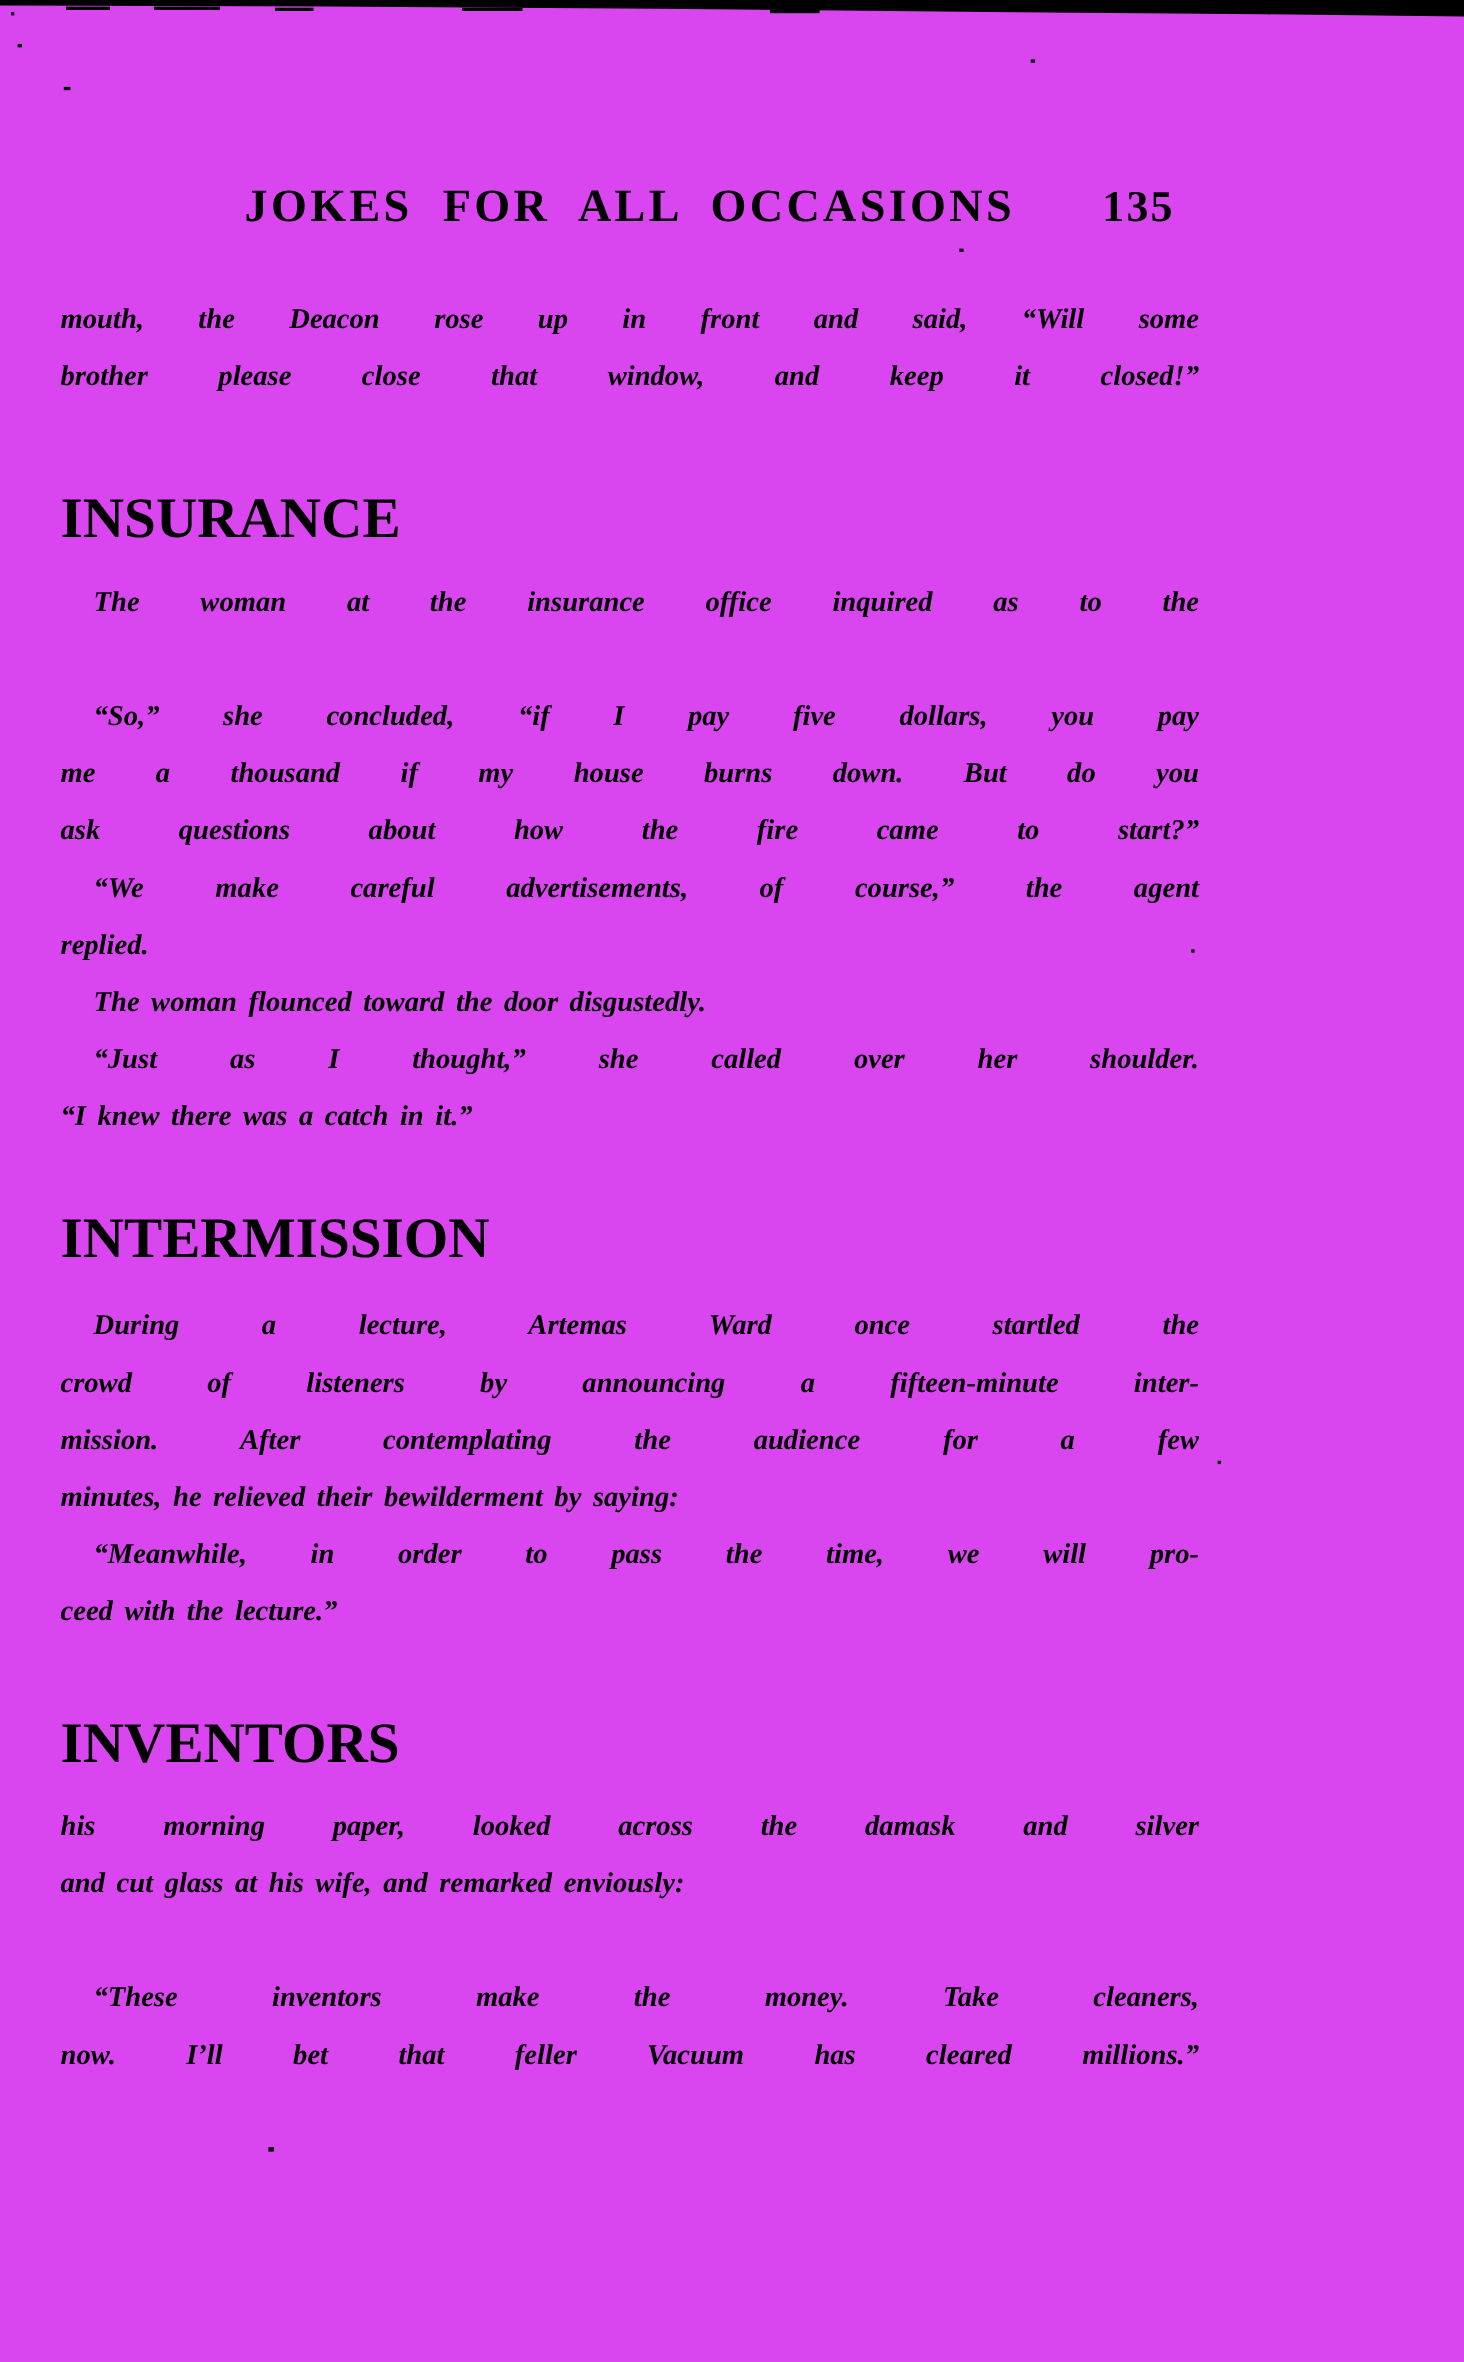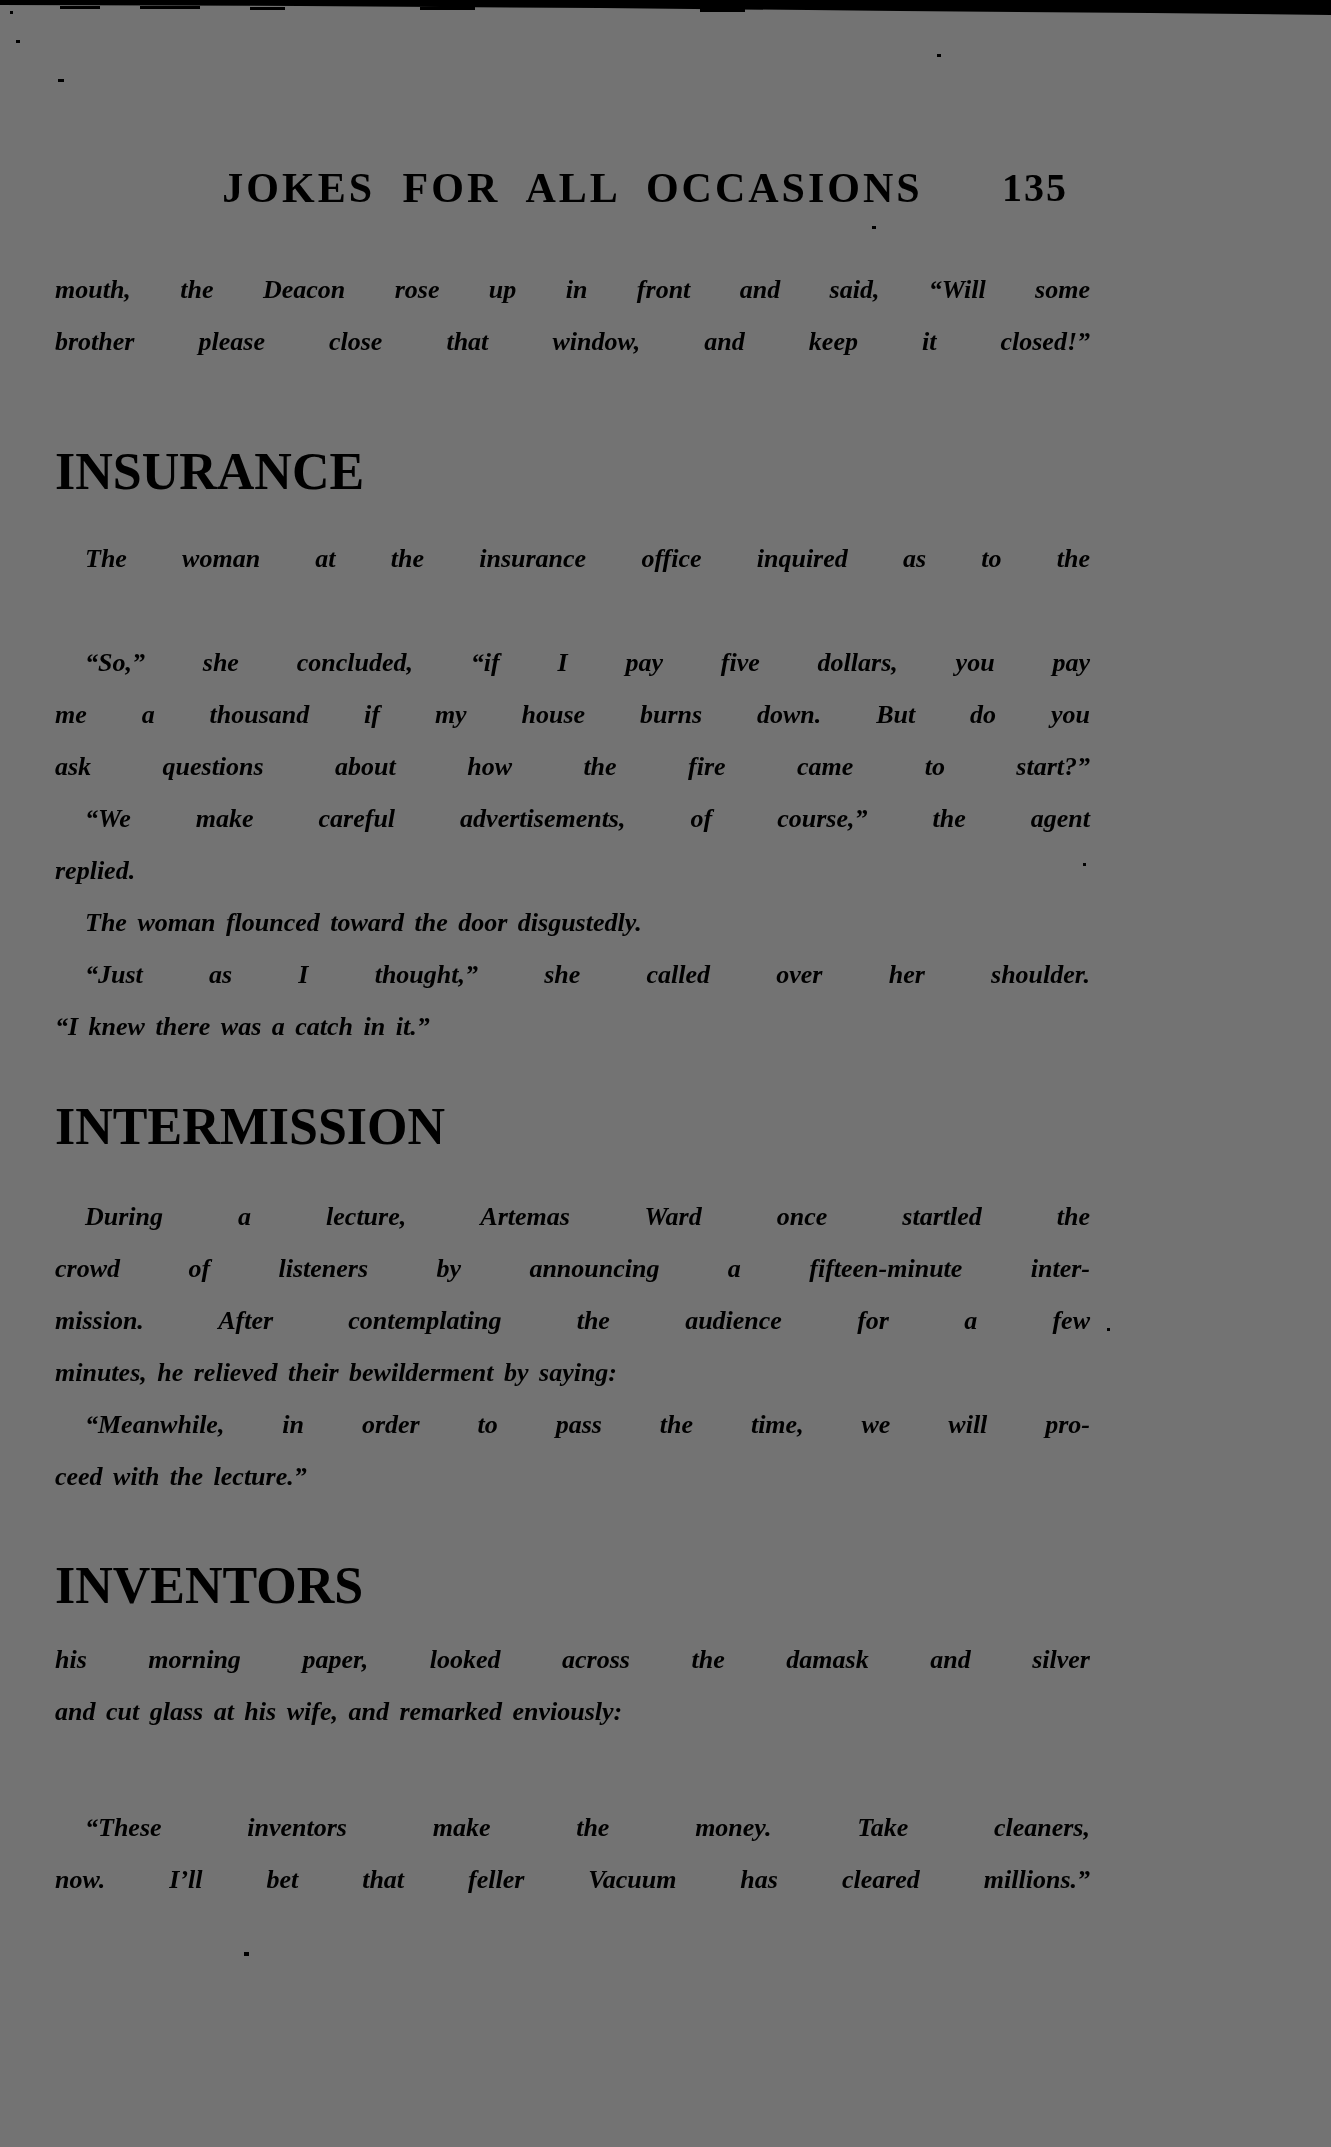--- a/index.html
+++ b/index.html
@@ -4,21 +4,21 @@
 <style>
   html, body {
     margin: 0;
     padding: 0;
     background: #e8e8e8;
   }
   .page {
     position: relative;
     width: 1331px;
     height: 2147px;
-    background: #737373;
+    background: #d946ef;
     font-family: "Liberation Serif", "DejaVu Serif", serif;
     color: #000000;
     overflow: hidden;
     margin: 0 auto;
   }
   .topbar {
     position: absolute;
     top: 0;
     left: 0;
     width: 1331px;
@@ -63,21 +63,20 @@
     text-align-last: justify;
     text-justify: inter-word;
     white-space: nowrap;
     font-style: italic;
   }
   .tline.tlast {
     text-align-last: left;
   }
   .tline.indent {
     text-indent: 30px;
-    margin-top: 12px;
   }
   .heading {
     position: absolute;
     left: 55px;
     margin: 0;
     font-size: 52px;
     line-height: 56px;
     font-weight: 700;
     letter-spacing: 0px;
   }

